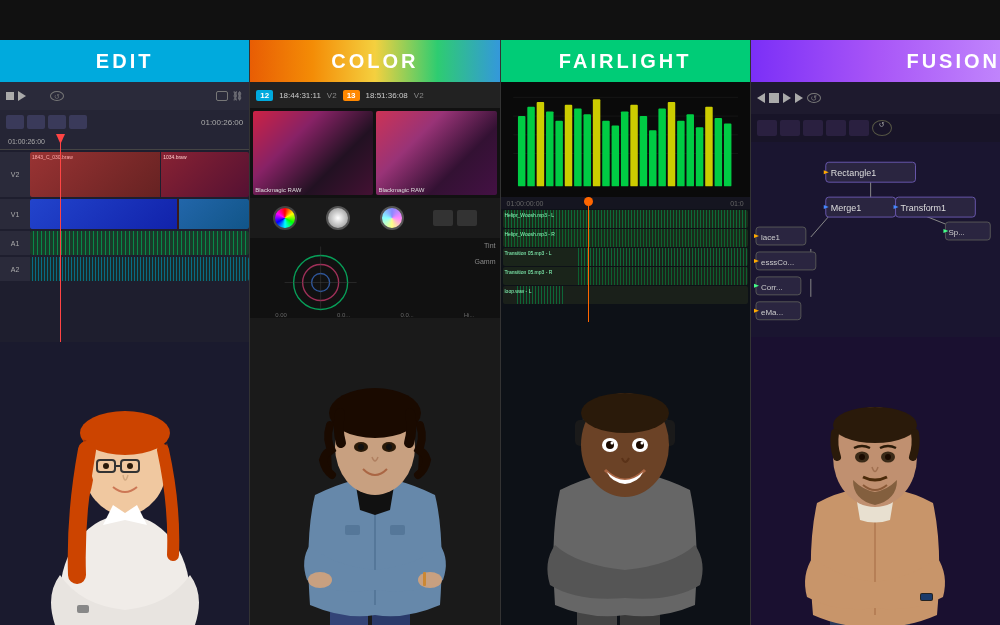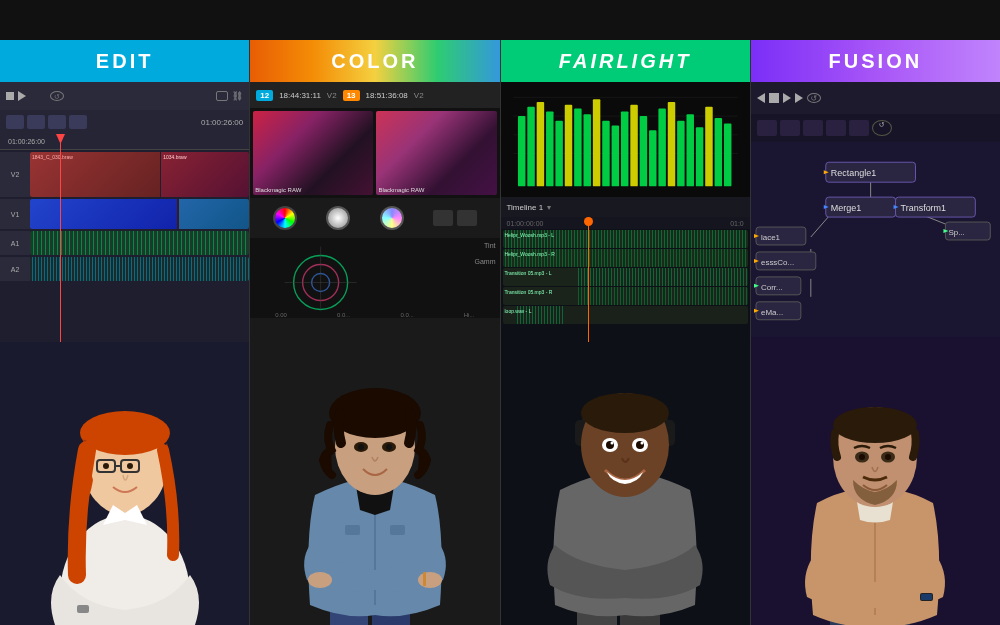--- a/index.html
+++ b/index.html
@@ -64,20 +64,21 @@
     .panel-fairlight .panel-header { background: #00cc77; }
     .panel-fairlight .panel-bg {
       position: absolute;
       top: 42px; left: 0; right: 0; bottom: 0;
       background: #0d1117;
     }
 
     
     .panel-fusion .panel-header {
       background: linear-gradient(90deg, #7b2ff7, #a855f7, #c084fc);
+      justify-content: flex-end;
     }
     .panel-fusion .panel-bg {
       position: absolute;
       top: 42px; left: 0; right: 0; bottom: 0;
       background: #1a1030;
     }
 
     
     .ui-overlay {
       position: absolute;
@@ -431,21 +432,21 @@
         <ellipse cx="114" cy="182" rx="3" ry="3" fill="#111"></ellipse>
 
         <path d="M 97 192 Q 100 200 103 192" stroke="#b08060" stroke-width="1.5" fill="none"></path>
 
         <path d="M 88 204 Q 100 216 112 204" stroke="#aa6644" stroke-width="2" fill="none"></path>
       </svg>
     </div>
   </div>
 
   <div class="panel panel-fairlight">
-    <div class="panel-header" style="background:#00cc77;font-style:italic;">
+    <div class="panel-header" style="background:#00cc77;">
       <span>FAIRLIGHT</span>
     </div>
     <div class="panel-bg"></div>
 
     <div class="ui-overlay">
 
       <div style="background:#0a0a0a;height:115px;display:flex;align-items:flex-end;padding:6px 4px;gap:2px;">
 
         <svg width="100%" height="100%" viewBox="0 0 240 110" xmlns="http://www.w3.org/2000/svg">
 
@@ -473,24 +474,20 @@
           <rect x="165" y="15" width="8" height="90" fill="#cccc00" rx="1"></rect>
           <rect x="175" y="35" width="8" height="70" fill="#00cc44" rx="1"></rect>
           <rect x="185" y="28" width="8" height="77" fill="#00cc44" rx="1"></rect>
           <rect x="195" y="42" width="8" height="63" fill="#00cc44" rx="1"></rect>
           <rect x="205" y="20" width="8" height="85" fill="#cccc00" rx="1"></rect>
           <rect x="215" y="32" width="8" height="73" fill="#00cc44" rx="1"></rect>
           <rect x="225" y="38" width="8" height="67" fill="#00cc44" rx="1"></rect>
         </svg>
       </div>
 
-      <div style="background:#181820;height:20px;display:flex;align-items:center;padding:0 6px;font-size:8px;color:#ccc;gap:4px;">
-        <span>Timeline 1</span>
-        <span style="color:#777;">▾</span>
-      </div>
 
       <div style="background:#0d1117;height:125px;position:relative;overflow:hidden;">
 
         <div style="height:12px;background:#151520;display:flex;align-items:center;padding:0 6px;font-size:7px;color:#666;">
           <span>01:00:00:00</span>
           <span style="position:absolute;right:6px;">01:0</span>
         </div>
 
         <div style="height:18px;display:flex;margin:1px 0;position:relative;">
           <div style="width:0;flex-shrink:0;"></div>

